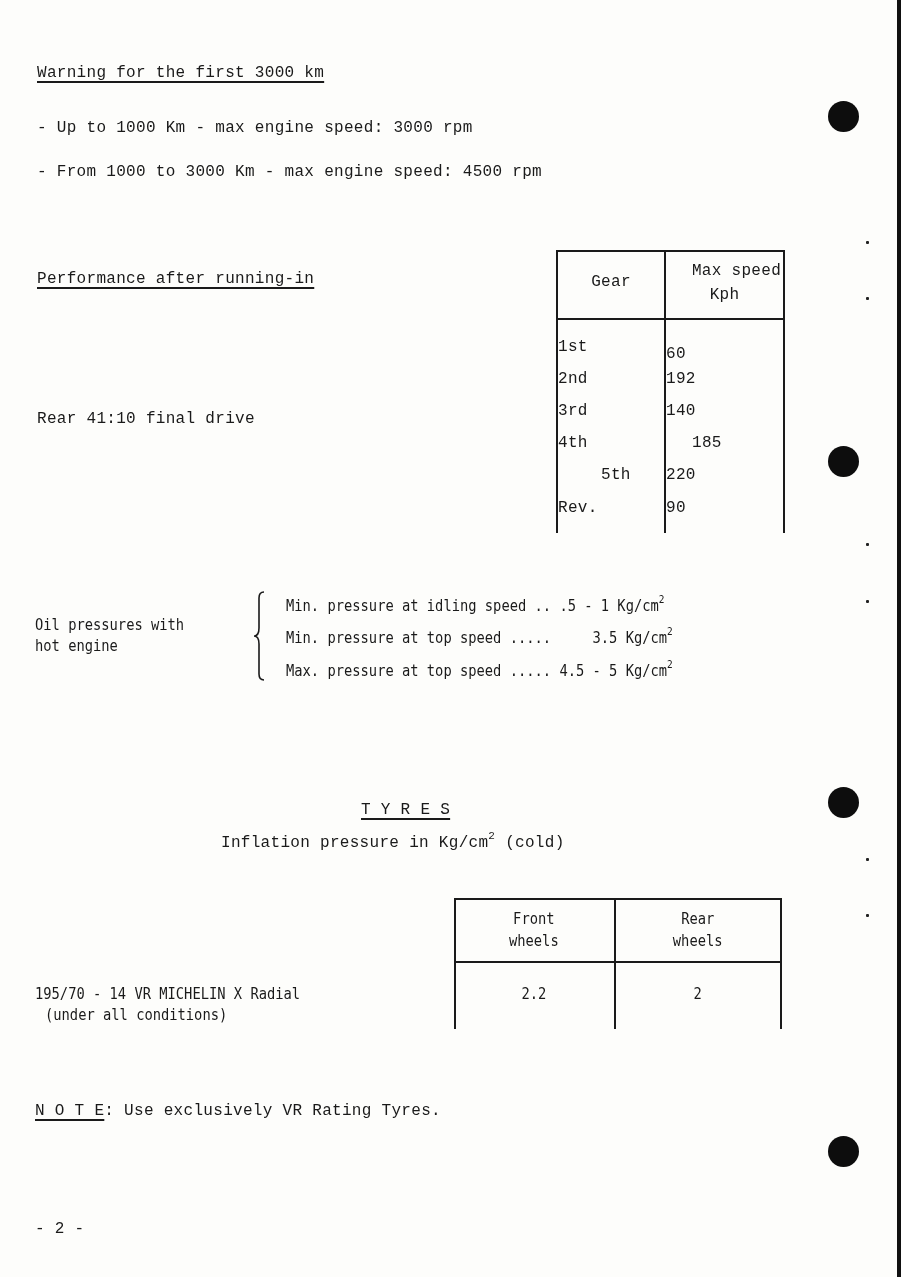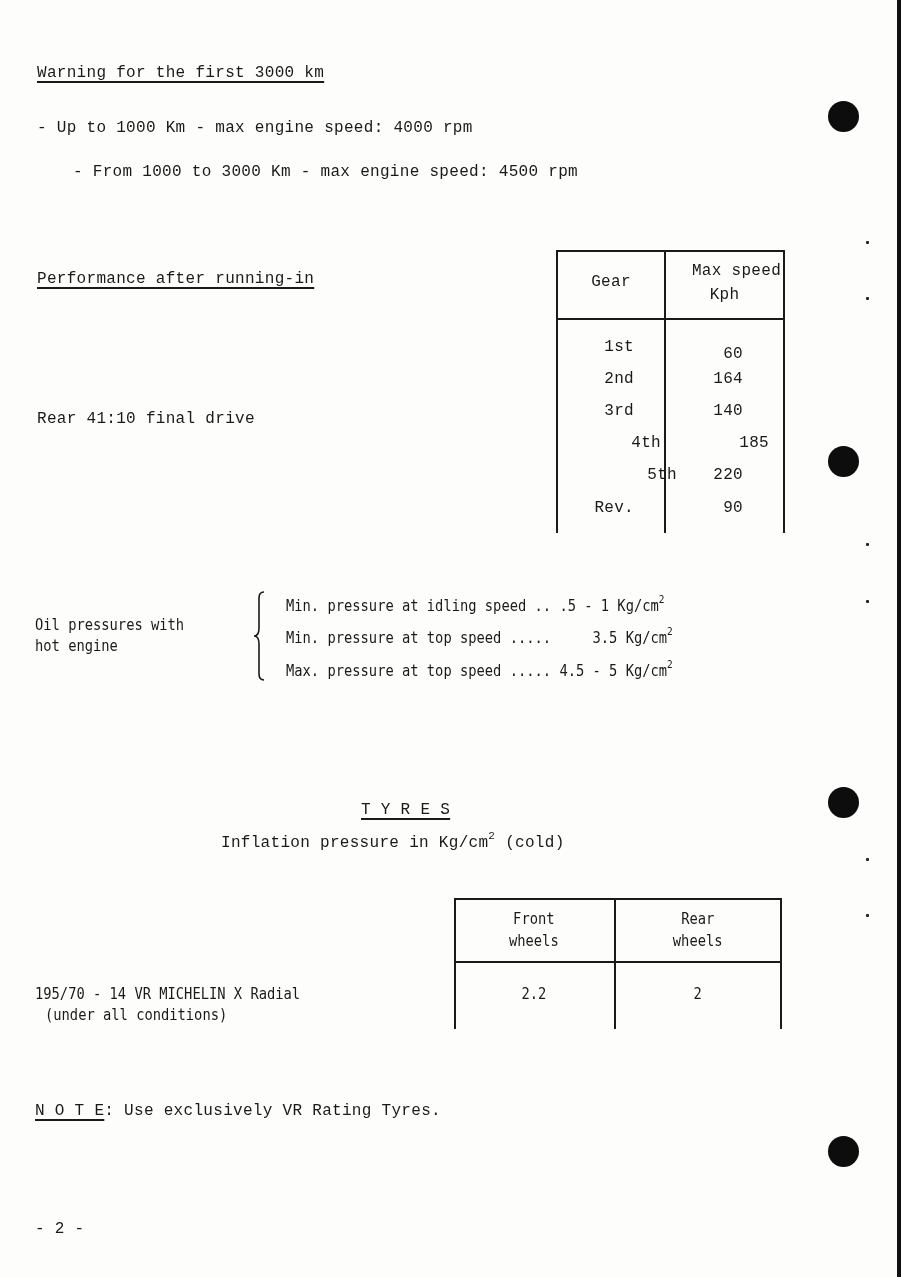--- a/index.html
+++ b/index.html
@@ -11,63 +11,63 @@
   .abs { position: absolute; white-space: nowrap; }
   .mono { font-family: "Liberation Mono", "DejaVu Sans Mono", monospace; font-size: 16px; letter-spacing: 0.3px; }
   .cond { font-family: "DejaVu Sans Mono", "Liberation Mono", monospace; font-size: 16px; transform-origin: left top; transform: scaleX(0.86); letter-spacing: 0px; }
   .u { text-decoration: underline; text-underline-offset: 4px; text-decoration-thickness: 1.5px; }
   sup { font-size: 11px; position: relative; top: -2px; }
   .line { position: absolute; background: #1a1a1a; }
   .hole { position: absolute; width: 31px; height: 31px; border-radius: 50%; background: #0d0d0d; }
   .speck { position: absolute; width: 3px; height: 3px; background: #222; border-radius: 1px; }
   .edge { position: absolute; right: 0; top: 0; width: 4px; height: 1277px; background: #111; }
   .c { text-align: center; }
-  .r { text-align: right; }
+  .r { }
 </style>
 </head>
 <body>
 
 <div class="edge"></div>
 
 <div class="hole" style="left:828px; top:101px;"></div>
 <div class="hole" style="left:828px; top:446px;"></div>
 <div class="hole" style="left:828px; top:787px;"></div>
 <div class="hole" style="left:828px; top:1136px;"></div>
 <div class="speck" style="left:866px; top:241px;"></div>
 <div class="speck" style="left:866px; top:297px;"></div>
 <div class="speck" style="left:866px; top:543px;"></div>
 <div class="speck" style="left:866px; top:600px;"></div>
 <div class="speck" style="left:866px; top:858px;"></div>
 <div class="speck" style="left:866px; top:914px;"></div>
 
 <div class="abs mono u" style="left:37px; top:64px;">Warning for the first 3000 km</div>
-<div class="abs mono" style="left:37px; top:119px;">- Up to 1000 Km - max engine speed: 4000 rpm</div>
-<div class="abs mono" style="left:37px; top:163px;margin-left:36px;">- From 1000 to 3000 Km - max engine speed: 4500 rpm</div>
+<div class="abs mono" style="left:37px; top:119px;">- Up to 1000 Km - max engine speed: 3000 rpm</div>
+<div class="abs mono" style="left:37px; top:163px;">- From 1000 to 3000 Km - max engine speed: 4500 rpm</div>
 
 <div class="abs mono u" style="left:37px; top:270px;">Performance after running-in</div>
 <div class="abs mono" style="left:37px; top:410px;">Rear 41:10 final drive</div>
 
 <div>
   <div class="line" style="left:556px; top:250px; width:229px; height:2px;"></div>
   <div class="line" style="left:556px; top:318px; width:229px; height:2px;"></div>
   <div class="line" style="left:556px; top:250px; width:2px; height:283px;"></div>
   <div class="line" style="left:664px; top:250px; width:2px; height:283px;"></div>
   <div class="line" style="left:783px; top:250px; width:2px; height:283px;"></div>
 
   <div class="abs mono c" style="left:558px; top:273px; width:106px;">Gear</div>
   <div class="abs mono c" style="left:666px; top:262px; width:141px;">Max speed</div>
   <div class="abs mono c" style="left:666px; top:286px; width:117px;">Kph</div>
 
   <div class="abs mono r" style="left:558px; top:338px; width:76px;">1st</div>
   <div class="abs mono r" style="left:666px; top:345px; width:77px;">60</div>
   <div class="abs mono r" style="left:558px; top:370px; width:76px;">2nd</div>
-  <div class="abs mono r" style="left:666px; top:370px; width:77px;">164</div>
+  <div class="abs mono r" style="left:666px; top:370px; width:77px;">192</div>
   <div class="abs mono r" style="left:558px; top:402px; width:76px;">3rd</div>
   <div class="abs mono r" style="left:666px; top:402px; width:77px;">140</div>
-  <div class="abs mono r" style="left:558px; top:434px; width:76px;margin-left:27px;">4th</div>
+  <div class="abs mono r" style="left:558px; top:434px; width:76px;">4th</div>
   <div class="abs mono r" style="left:692px; top:434px; width:77px;">185</div>
   <div class="abs mono r" style="left:558px; top:466px; width:76px;margin-left:43px;">5th</div>
   <div class="abs mono r" style="left:666px; top:466px; width:77px;">220</div>
   <div class="abs mono r" style="left:558px; top:499px; width:76px;">Rev.</div>
   <div class="abs mono r" style="left:666px; top:499px; width:77px;">90</div>
 </div>
 
 <div class="abs cond" style="left:35px; top:615px;">Oil pressures with</div>
 <div class="abs cond" style="left:35px; top:636px;">hot engine</div>
 <svg class="abs" style="left:252px; top:590px;" width="16" height="92" viewBox="0 0 16 92">

